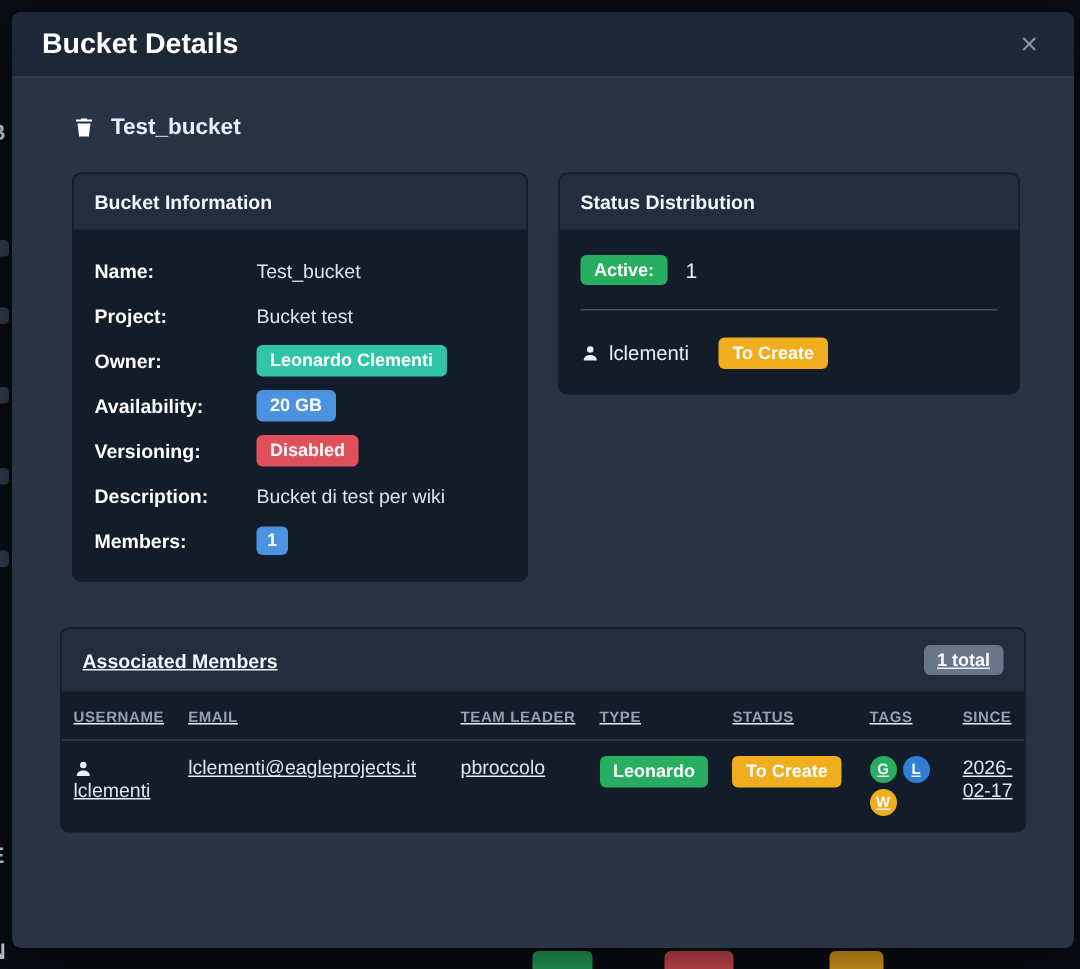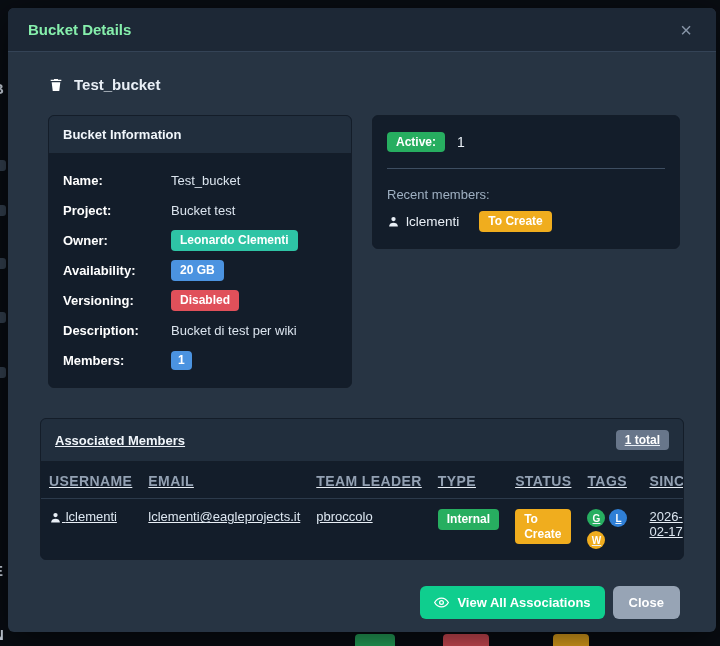--- a/index.html
+++ b/index.html
@@ -23,21 +23,21 @@
     background:#273443; border-radius:6px; z-index:2;
     box-shadow:0 10px 40px rgba(0,0,0,.6);
     display:flex; flex-direction:column; overflow:hidden;
   }
   .modal-header {
     height:44px; flex:0 0 44px; background:#1d2836;
     border-bottom:1px solid #344356;
     display:flex; align-items:center; justify-content:space-between;
     padding:0 20px;
   }
-  .modal-title { font-size:15px; font-weight:700; color:#86efac; }
+  .modal-title { font-size:19px; font-weight:700; color:#ffffff; }
   .close-x { background:none; border:none; color:#8795a7; font-size:20px; line-height:1; cursor:pointer; padding:2px 4px; }
 
   .modal-body { flex:1; padding:22px 32px 34px; overflow:hidden; }
 
   .bucket-heading { display:flex; align-items:center; gap:10px; margin:2px 0 22px 8px; font-size:15px; font-weight:700; }
   .bucket-heading svg { display:block; }
 
   .cards-row { display:grid; grid-template-columns:304px 1fr; gap:20px; align-items:start; margin:0 4px 30px 8px; }
 
   .card { border:1px solid #141d29; border-radius:6px; overflow:hidden; background:#131d2a; }
@@ -60,21 +60,21 @@
 
   .active-row { display:flex; align-items:center; gap:12px; font-size:14px; margin-bottom:4px; }
   .status-divider { border:none; border-top:1px solid #3e4e61; margin:16px 0 18px; }
   .recent-label { color:#9fb0c2; font-size:13px; margin-bottom:9px; }
   .member-row { display:flex; align-items:center; gap:6px; font-size:13.5px; }
   .member-row .member-status { margin-left:14px; }
 
   .members-card { margin:0 0 0 0;text-decoration:underline; }
   .members-table { width:100%; border-collapse:collapse; font-size:13px; }
   .members-table th {
-    text-align:left; font-size:14px; letter-spacing:.4px; color:#93a1b3; font-weight:700;
+    text-align:left; font-size:10px; letter-spacing:.4px; color:#93a1b3; font-weight:700;
     padding:11px 8px 9px; border-bottom:1px solid #2c3a4b; white-space:nowrap;
   }
   .members-table td { padding:10px 8px; vertical-align:top; color:#dce6f0; }
   .person-icon { display:inline-flex; vertical-align:middle; }
   .tags-cell { display:flex; flex-wrap:wrap; gap:4px; width:46px; }
   .tag-dot {
     width:18px; height:18px; border-radius:50%; color:#fff;
     font-size:10px; font-weight:700; display:flex; align-items:center; justify-content:center;
   }
 
@@ -150,27 +150,29 @@
               <span class="info-value">Bucket di test per wiki</span>
             </div>
             <div class="info-row">
               <span class="info-label">Members:</span>
               <span class="badge badge-sm" style="background-color: rgb(75, 147, 224);">1</span>
             </div>
           </div>
         </div>
 
         <div class="card">
+          <div class="card-header">
+            <span>Status Distribution</span>
+          </div>
           <div class="card-body">
             <div class="active-row">
               <span class="badge" style="background-color: rgb(39, 174, 96); text-align: center;">Active:</span>
               <span>1</span>
             </div>
             <hr class="status-divider">
-            <div class="recent-label">Recent members:</div>
             <div class="member-row">
               <span class="person-icon">
                 <svg width="13" height="13" viewBox="0 0 24 24" fill="#e9eff6">
                     <circle cx="12" cy="7.5" r="4"></circle>
                     <path d="M4 20.5c0-4.2 4-6.3 8-6.3s8 2.1 8 6.3V21H4v-.5z"></path>
                   </svg>
               </span>
               <span>lclementi</span>
               <span class="badge member-status" style="background-color: rgb(240, 173, 30);">To Create</span>
             </div>
@@ -211,46 +213,34 @@
                   <svg width="13" height="13" viewBox="0 0 24 24" fill="#e9eff6">
                       <circle cx="12" cy="7.5" r="4"></circle>
                       <path d="M4 20.5c0-4.2 4-6.3 8-6.3s8 2.1 8 6.3V21H4v-.5z"></path>
                     </svg>
                 </span>
                 <span>lclementi</span>
               </td>
               <td>lclementi@eagleprojects.it</td>
               <td>pbroccolo</td>
               <td>
-                <span class="badge" style="background-color: rgb(39, 174, 96);">Internal</span>
+                <span class="badge" style="background-color: rgb(39, 174, 96);">Leonardo</span>
               </td>
               <td>
                 <span class="badge" style="background-color: rgb(240, 173, 30);">To Create</span>
               </td>
               <td>
                 <span class="tags-cell">
                   <span class="tag-dot" style="background-color: rgb(39, 174, 96);">G</span>
                   <span class="tag-dot" style="background-color: rgb(47, 127, 214);">L</span>
                   <span class="tag-dot" style="background-color: rgb(240, 173, 30);">W</span>
                 </span>
               </td>
               <td>2026-02-17</td>
             </tr>
           </tbody>
         </table>
       </div>
 
-      <div class="modal-footer">
-        <button class="btn btn-view" style="background-color: rgb(15, 206, 142);">
-          <span class="person-icon">
-            <svg width="15" height="15" viewBox="0 0 24 24" fill="none" stroke="#ffffff" stroke-width="2">
-                <path d="M1 12s4-7 11-7 11 7 11 7-4 7-11 7S1 12 1 12z"></path>
-                <circle cx="12" cy="12" r="3"></circle>
-              </svg>
-          </span>
-          <span>View All Associations</span>
-        </button>
-        <button class="btn btn-close" style="background-color: rgb(151, 164, 181);">Close</button>
-      </div>
 
     </div>
   </div>
 </div>
 
 </body></html>

